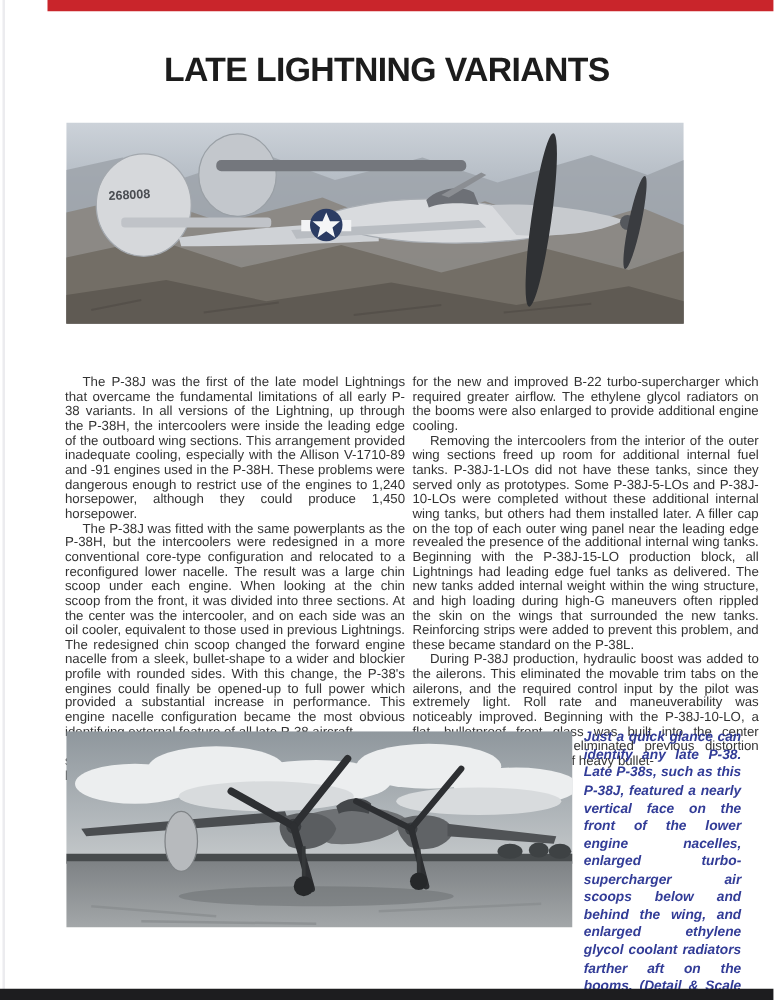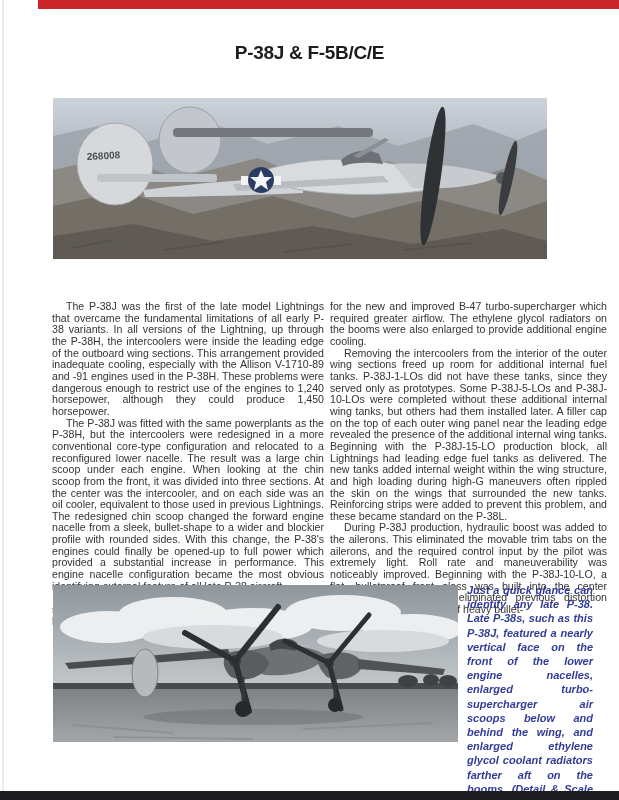--- a/index.html
+++ b/index.html
@@ -67,21 +67,21 @@
 </style>
 </head>
 <body>
 
 <div id="page">
 
   <div class="page-edge-line"></div>
   <div class="top-red-bar"></div>
 
   <div class="title-block">
-    <div class="title-line2">P-38J &amp; F-5B/C/E</div>
+    <div class="title-line1">LATE LIGHTNING VARIANTS</div>
   </div>
 
   <div class="photo" id="top-photo">
     <svg viewBox="0 0 494 161" preserveAspectRatio="none">
       <defs>
         <linearGradient id="sky1" x1="0" y1="0" x2="0" y2="1">
           <stop offset="0" stop-color="#ccd2d9"></stop>
           <stop offset="0.45" stop-color="#a9b1ba"></stop>
           <stop offset="1" stop-color="#8d9096"></stop>
         </linearGradient>
@@ -128,21 +128,21 @@
   </div>
 
 
   <div class="column" id="left-column">
     <p>The P-38J was the first of the late model Lightnings that overcame the fundamental limitations of all early P-38 variants.  In all versions of the Lightning, up through the P-38H, the intercoolers were inside the leading edge of the outboard wing sections.  This arrangement provided inadequate cooling, especially with the Allison V-1710-89 and -91 engines used in the P-38H.  These problems were dangerous enough to restrict use of the engines to 1,240 horsepower, although they could produce 1,450 horsepower.</p>
     <p>The P-38J was fitted with the same powerplants as the P-38H, but the intercoolers were redesigned in a more conventional core-type configuration and relocated to a reconfigured lower nacelle.  The result was a large chin scoop under each engine.  When looking at the chin scoop from the front, it was divided into three sections.  At the center was the intercooler, and on each side was an oil cooler, equivalent to those used in previous Lightnings.  The redesigned chin scoop changed the forward engine nacelle from a sleek, bullet-shape to a wider and blockier profile with rounded sides.  With this change, the P-38's engines could finally be opened-up to full power which provided a substantial increase in performance.  This engine nacelle configuration became the most obvious identifying external feature of all late P-38 aircraft.</p>
     <p>Other external changes included enlarged turbo-supercharger air inlets on the outboard side of each of the booms</p>
   </div>
 
   <div class="column" id="right-column">
-    <p class="no-indent">for the new and improved B-47 turbo-supercharger which required greater airflow.  The ethylene glycol radiators on the booms were also enlarged to provide additional engine cooling.</p>
+    <p class="no-indent">for the new and improved B-22 turbo-supercharger which required greater airflow.  The ethylene glycol radiators on the booms were also enlarged to provide additional engine cooling.</p>
     <p>Removing the intercoolers from the interior of the outer wing sections freed up room for additional internal fuel tanks.  P-38J-1-LOs did not have these tanks, since they served only as prototypes.  Some P-38J-5-LOs and P-38J-10-LOs were completed without these additional internal wing tanks, but others had them installed later.  A filler cap on the top of each outer wing panel near the leading edge revealed the presence of the additional internal wing tanks.  Beginning with the P-38J-15-LO production block, all Lightnings had leading edge fuel tanks as delivered.  The new tanks added internal weight within the wing structure, and high loading during high-G maneuvers often rippled the skin on the wings that surrounded the new tanks.  Reinforcing strips were added to prevent this problem, and these became standard on the P-38L.</p>
     <p>During P-38J production, hydraulic boost was added to the ailerons.  This eliminated the movable trim tabs on the ailerons, and the required control input by the pilot was extremely light.  Roll rate and maneuverability was noticeably improved.  Beginning with the P-38J-10-LO, a flat, bulletproof front glass was built into the center windscreen frame.  This eliminated previous distortion issues caused by a piece of heavy bullet-</p>
   </div>
 
   <div class="photo" id="bottom-photo">
     <svg viewBox="0 0 405 157" preserveAspectRatio="none">
       <defs>
         <linearGradient id="sky2" x1="0" y1="0" x2="0" y2="1">
           <stop offset="0" stop-color="#8f979d"></stop>
           <stop offset="0.6" stop-color="#aeb4b8"></stop>

